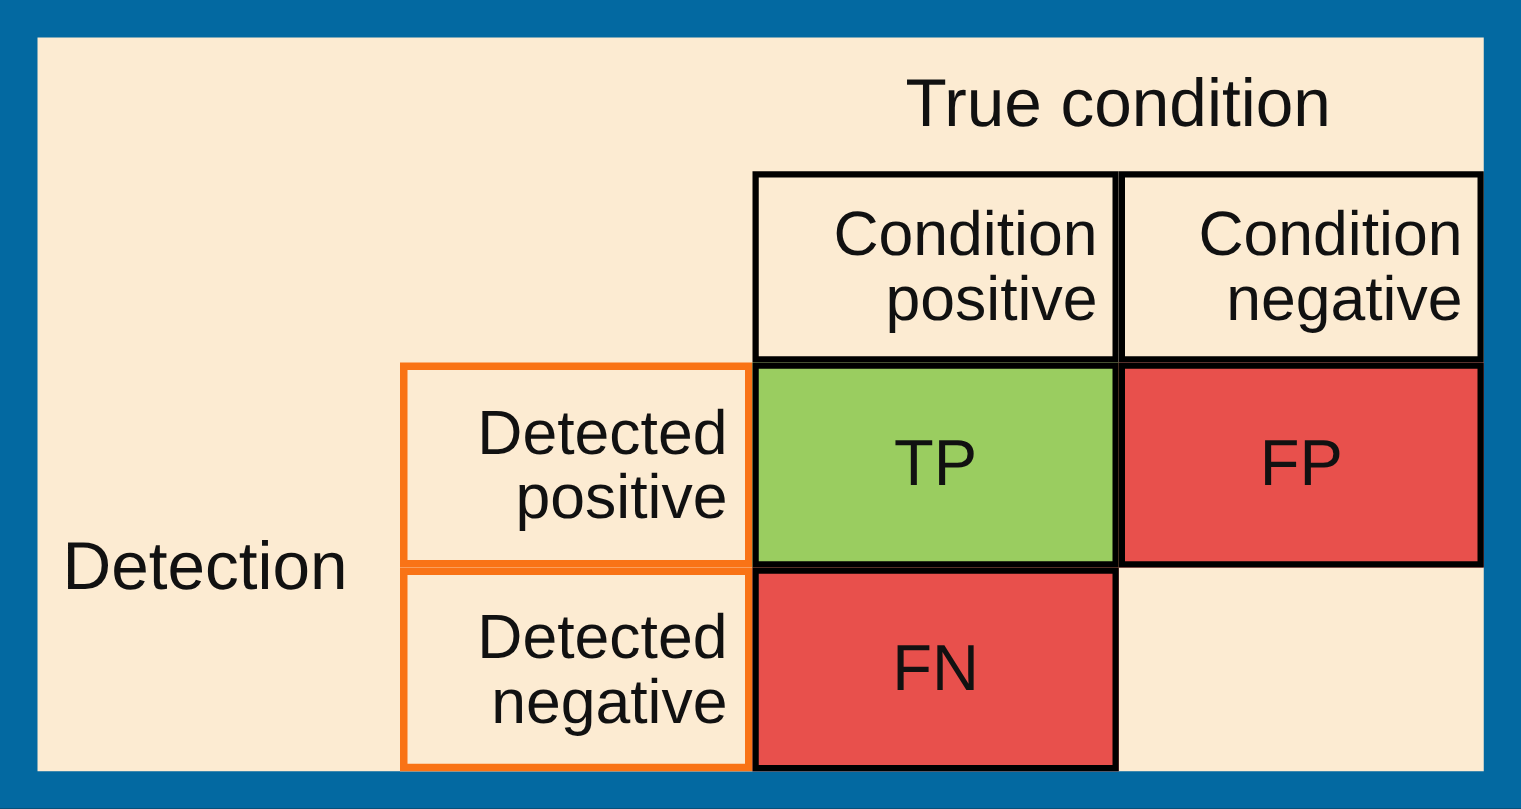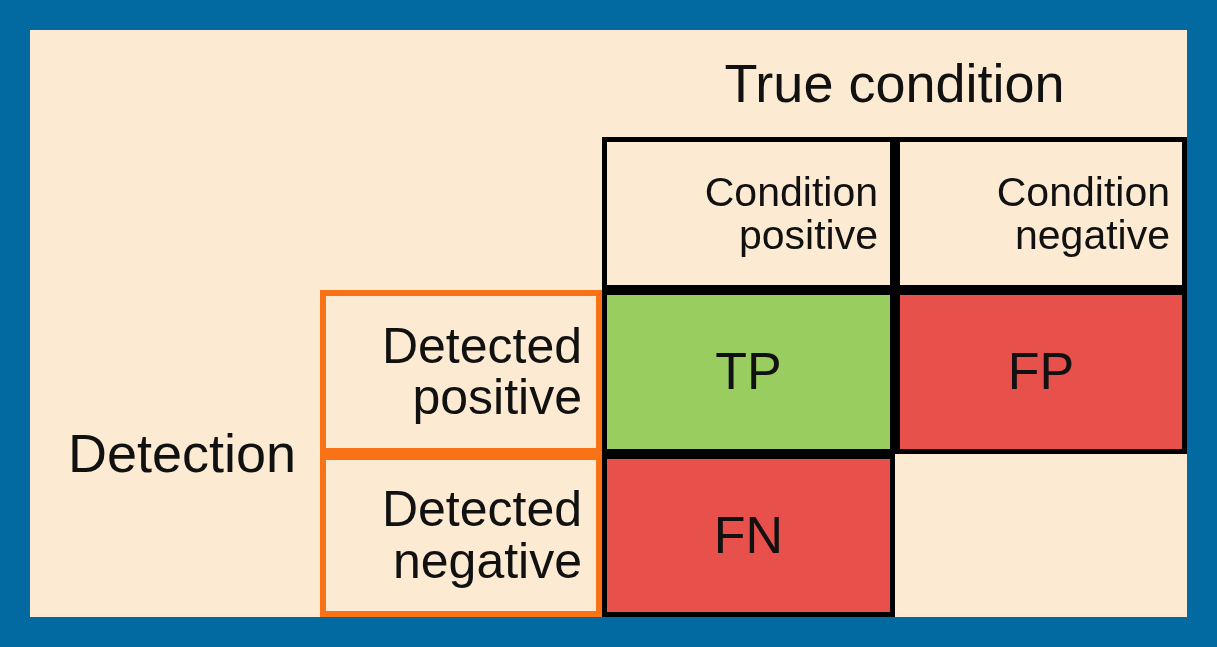--- a/index.html
+++ b/index.html
@@ -61,26 +61,25 @@
   
   #detection {
     left: 30px;
     top: 290px;
     width: 290px;
     height: 327px;
     justify-content: flex-start;
     padding-left: 20px;
     font-size: 54px;
     text-align: left;
-    margin-left: 18px;
   }
 
   
   .col-head {
-    font-size: 41px;
+    font-size: 50px;
     text-align: right;
     padding-right: 12px;
     justify-content: flex-end;
     border: 5px solid #000000;
     background: #FCEBD2;
   }
   #col-head-pos {
     left: 602px;
     top: 137px;
     width: 293px;

